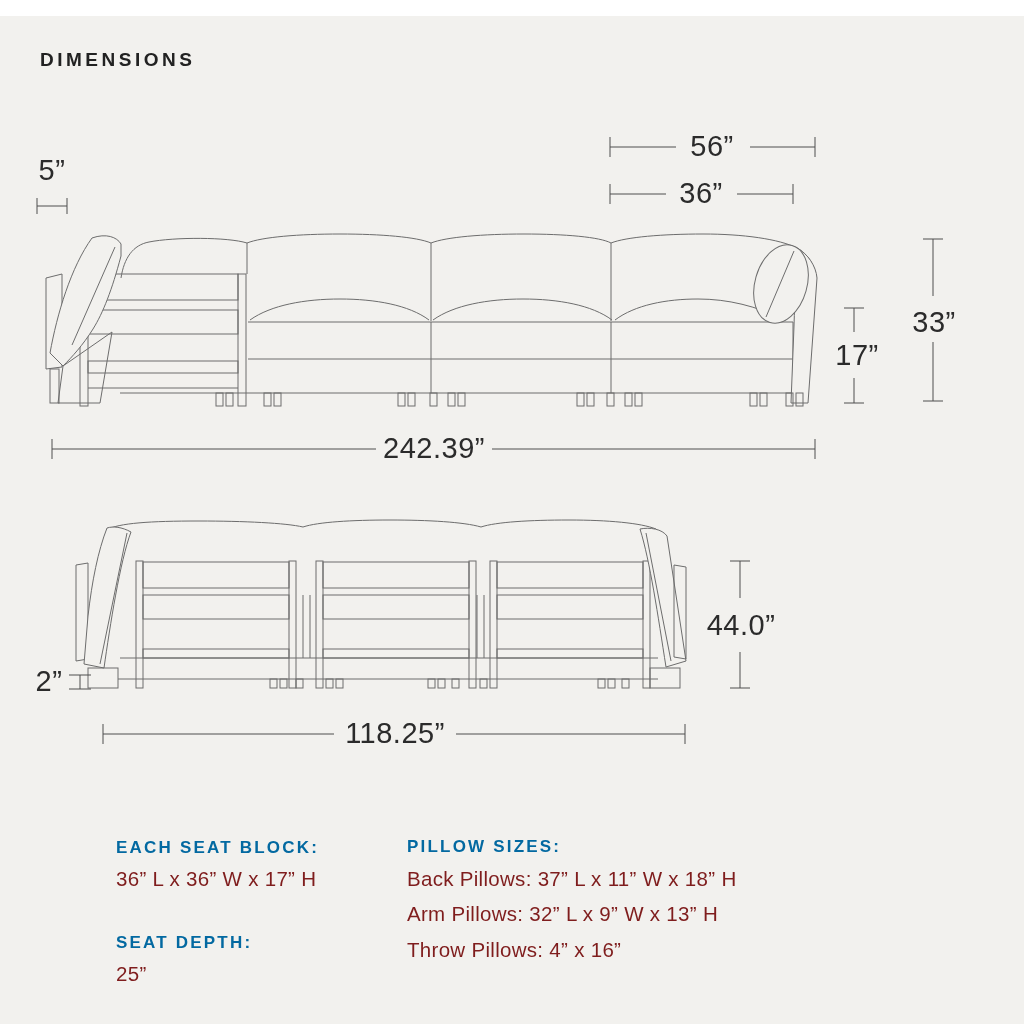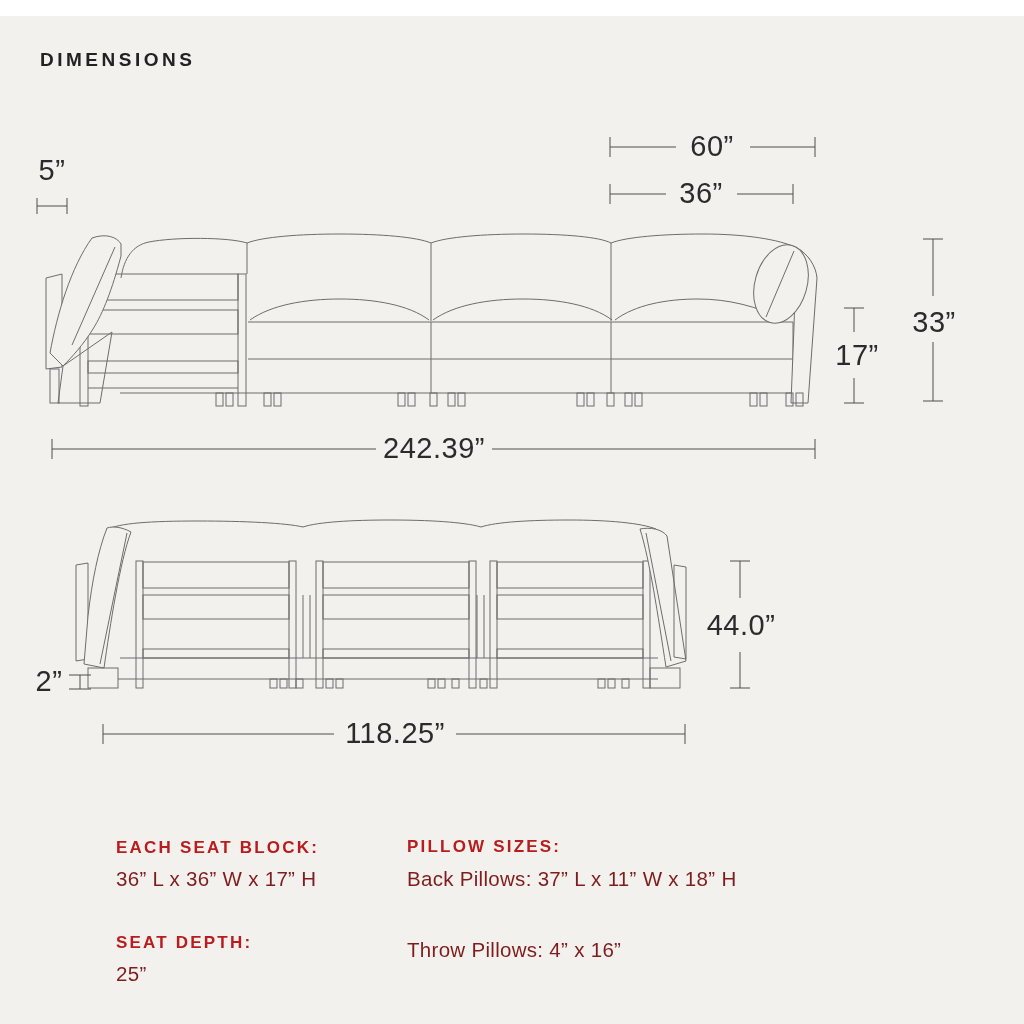--- a/index.html
+++ b/index.html
@@ -23,21 +23,21 @@
   svg.linework .dimline{stroke:#4f4f4f;}
   svg.linework .occlude{fill:#f2f1ee;}
   .dim{
     position:absolute;
     transform:translate(-50%,-50%);
     font-size:29px;color:#2b2b2b;white-space:nowrap;
     letter-spacing:0.5px;
   }
   .spec-h{
     position:absolute;transform:translateY(-50%);
-    font-size:17px;font-weight:700;letter-spacing:2.2px;color:#b91c1c;
+    font-size:17px;font-weight:700;letter-spacing:2.2px;color:#0369a1;
     white-space:nowrap;
   }
   .spec-v{
     position:absolute;transform:translateY(-50%);
     font-size:20.5px;color:#7f1d1d;white-space:nowrap;letter-spacing:0.3px;
   }
 </style>
 </head>
 <body>
 
@@ -183,31 +183,32 @@
 
       <path class="dimline" d="M69,659 L91,659 M69,673 L91,673 M80,659 L80,673"></path>
 
       <path class="dimline" d="M730,545 L750,545 M730,672 L750,672 M740,545 L740,582 M740,636 L740,672"></path>
 
       <path class="dimline" d="M103,708 L103,728 M685,708 L685,728 M103,718 L334,718 M456,718 L685,718"></path>
     </g>
   </svg>
 
   <div class="dim" style="left:52px;top:154px">5”</div>
-  <div class="dim" style="left:712px;top:130px">60”</div>
+  <div class="dim" style="left:712px;top:130px">56”</div>
   <div class="dim" style="left:701px;top:177px">36”</div>
   <div class="dim" style="left:934px;top:306px">33”</div>
   <div class="dim" style="left:857px;top:339px">17”</div>
   <div class="dim" style="left:434px;top:432px">242.39”</div>
   <div class="dim" style="left:49px;top:665px">2”</div>
   <div class="dim" style="left:741px;top:609px">44.0”</div>
   <div class="dim" style="left:395px;top:717px">118.25”</div>
 
   <div class="spec-h" style="left:116px;top:832px">EACH SEAT BLOCK:</div>
   <div class="spec-v" style="left:116px;top:863px">36” L x 36” W x 17” H</div>
   <div class="spec-h" style="left:116px;top:927px">SEAT DEPTH:</div>
   <div class="spec-v" style="left:116px;top:958px">25”</div>
 
   <div class="spec-h" style="left:407px;top:831px">PILLOW SIZES:</div>
   <div class="spec-v" style="left:407px;top:863px">Back Pillows: 37” L x 11” W x 18” H</div>
+  <div class="spec-v" style="left:407px;top:898px">Arm Pillows: 32” L x 9” W x 13” H</div>
   <div class="spec-v" style="left:407px;top:934px">Throw Pillows: 4” x 16”</div>
 
 </div>
 
 </body></html>

